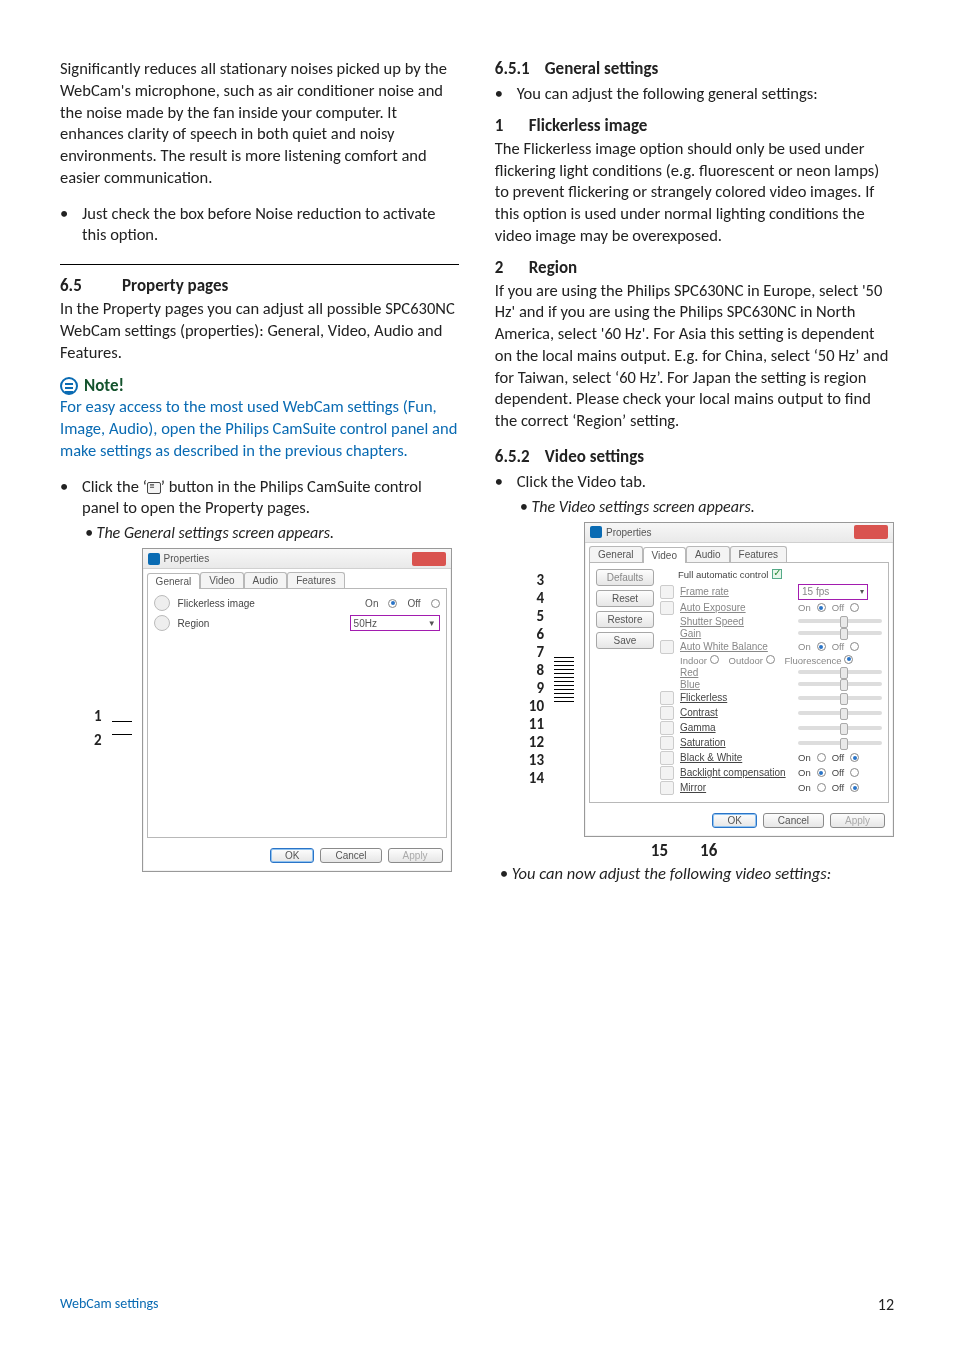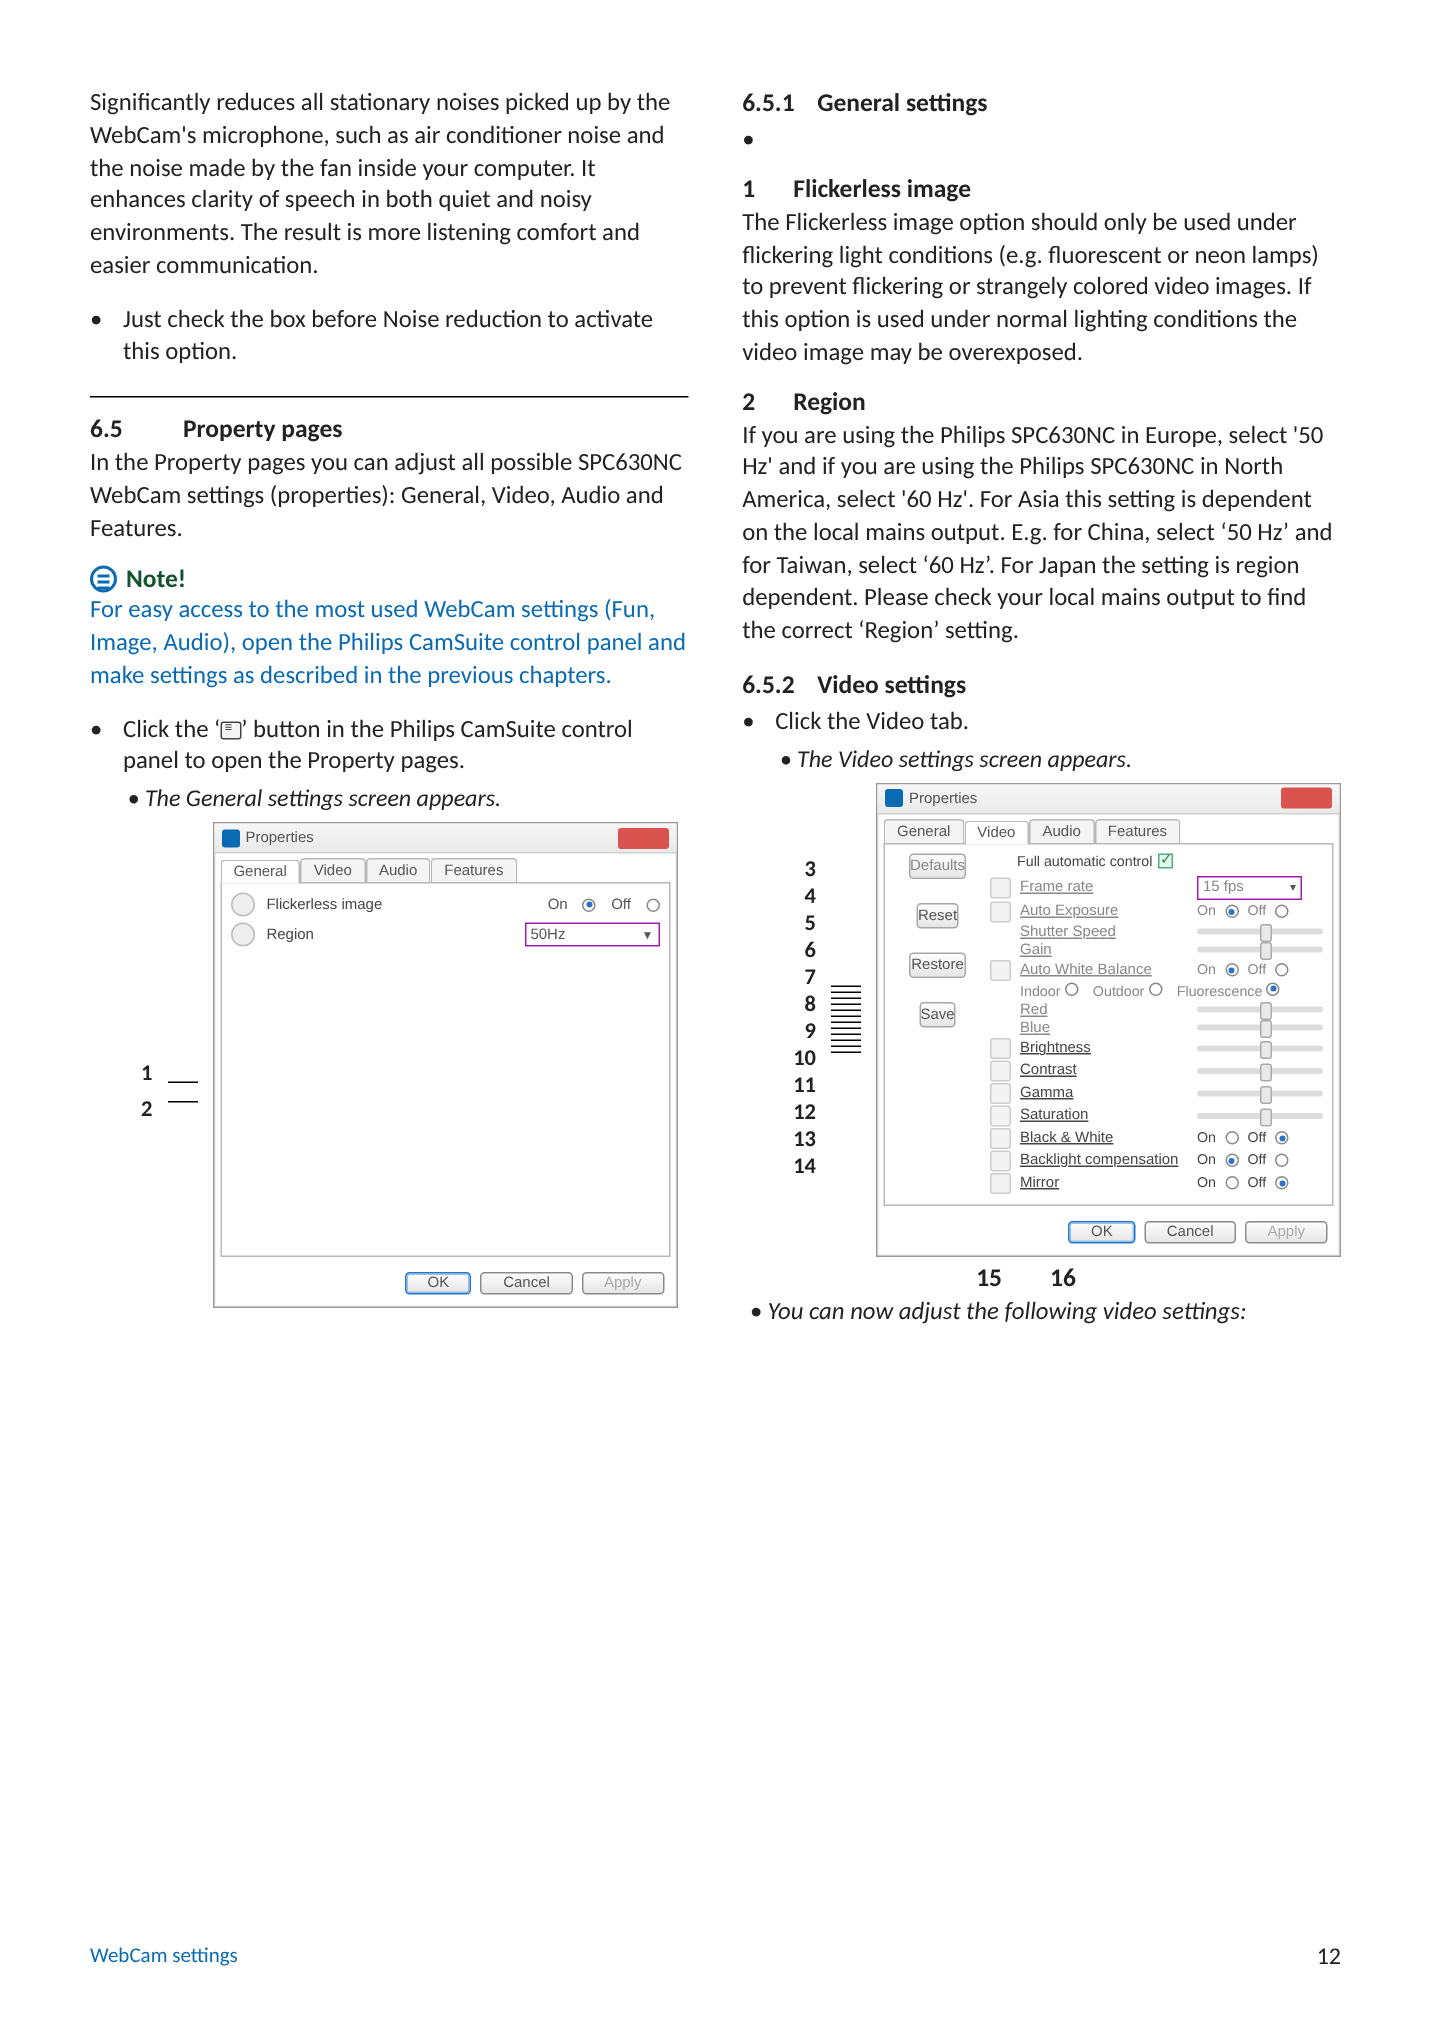--- a/index.html
+++ b/index.html
@@ -28,21 +28,21 @@
 
   
   .dlg { width: 310px; border: 1px solid #999; background: #fff; font-family: "Segoe UI", Tahoma, sans-serif; font-size: 10px; color: #555; box-shadow: 0 0 0 1px rgba(0,0,0,.05) inset; }
   .dlg .titlebar { height: 20px; background: linear-gradient(#f7f7f7, #e9e9e9); border-bottom: 1px solid #d0d0d0; display:flex; align-items:center; padding:0 5px; justify-content: space-between; }
   .dlg .titlebar .tb-left { display:flex; align-items:center; gap:4px; }
   .dlg .titlebar .logo { width:12px; height:12px; background:#0a6bb3; border-radius:2px; }
   .dlg .tabs { display:flex; gap:0; margin-top:3px; padding-left:4px; }
   .dlg .tab { padding: 2px 8px; border:1px solid #b8b8b8; border-bottom:none; background:#f4f4f4; font-size:10px; border-radius:3px 3px 0 0; }
   .dlg .tab.active { background:#fff; position:relative; top:1px; }
   .dlg .body { border:1px solid #b8b8b8; margin:0 4px 4px 4px; padding:6px; min-height: 220px; display:flex; gap:6px; }
-  .dlg .sidebar { width: 58px; display:flex; flex-direction:column; gap:16px;align-items:center; }
+  .dlg .sidebar { width: 58px; display:flex; flex-direction:column; gap:4px; }
   .sbtn { background: linear-gradient(#fdfdfd,#e6e6e6); border:1px solid #a7a7a7; border-radius:3px; text-align:center; font-size:10px; padding:2px 0; }
   .sbtn.def { color:#888; }
   .dlg .btnbar { display:flex; justify-content:flex-end; gap:6px; padding: 6px 8px 8px; }
   .dlg .obtn { background: linear-gradient(#fdfdfd,#e6e6e6); border:1px solid #8a8a8a; border-radius:3px; font-size:10px; padding:1px 14px; }
   .dlg .obtn.primary { border-color:#2a74c7; box-shadow: 0 0 0 1px #8fc2f0 inset; }
   .dlg .obtn.dis { color:#aaa; }
   .closebtn { width:34px; height:14px; background:#d9534f; border-radius:2px; }
 
   
   .dlg1 .content { flex:1; }
@@ -177,20 +177,21 @@
       </div>
     </div>
 
     <div class="col">
       <h3 class="sub">
         <span class="num">6.5.1</span><span>General settings</span>
       </h3>
       <ul class="bullets">
         <li>
             <span class="bmark">•</span>
+            <span>You can adjust the following general settings:</span>
           </li>
       </ul>
 
       <div class="numitem"><span class="n">1</span><span>Flickerless image</span></div>
       <p>The Flickerless image option should only be used under flickering light conditions (e.g. fluorescent or neon lamps) to prevent flickering or strangely colored video images. If this option is used under normal lighting conditions the video image may be overexposed.</p>
 
       <div class="numitem"><span class="n">2</span><span>Region</span></div>
       <p>If you are using the Philips SPC630NC in Europe, select '50 Hz' and if you are using the Philips SPC630NC in North America, select '60 Hz'. For Asia this setting is dependent on the local mains output. E.g. for China, select ‘50 Hz’ and for Taiwan, select ‘60 Hz’. For Japan the setting is region dependent. Please check your local mains output to find the correct ‘Region’ setting.</p>
 
       <h3 class="sub" style="margin-top:14px;">
@@ -309,21 +310,21 @@
                     <span class="slbl">Red</span>
                     <span class="slider-x"></span>
                   </div>
                 <div class="srow">
                     <span style="width:14px;"></span>
                     <span class="slbl">Blue</span>
                     <span class="slider-x"></span>
                   </div>
                 <div class="srow">
                     <span class="ic2"></span>
-                    <span class="slbl" style="color:#444;">Brightness</span>
+                    <span class="slbl" style="color:#444;">Flickerless</span>
                     <span class="slider-x"></span>
                   </div>
                 <div class="srow">
                     <span class="ic2"></span>
                     <span class="slbl" style="color:#444;">Contrast</span>
                     <span class="slider-x"></span>
                   </div>
                 <div class="srow">
                     <span class="ic2"></span>
                     <span class="slbl" style="color:#444;">Gamma</span>

